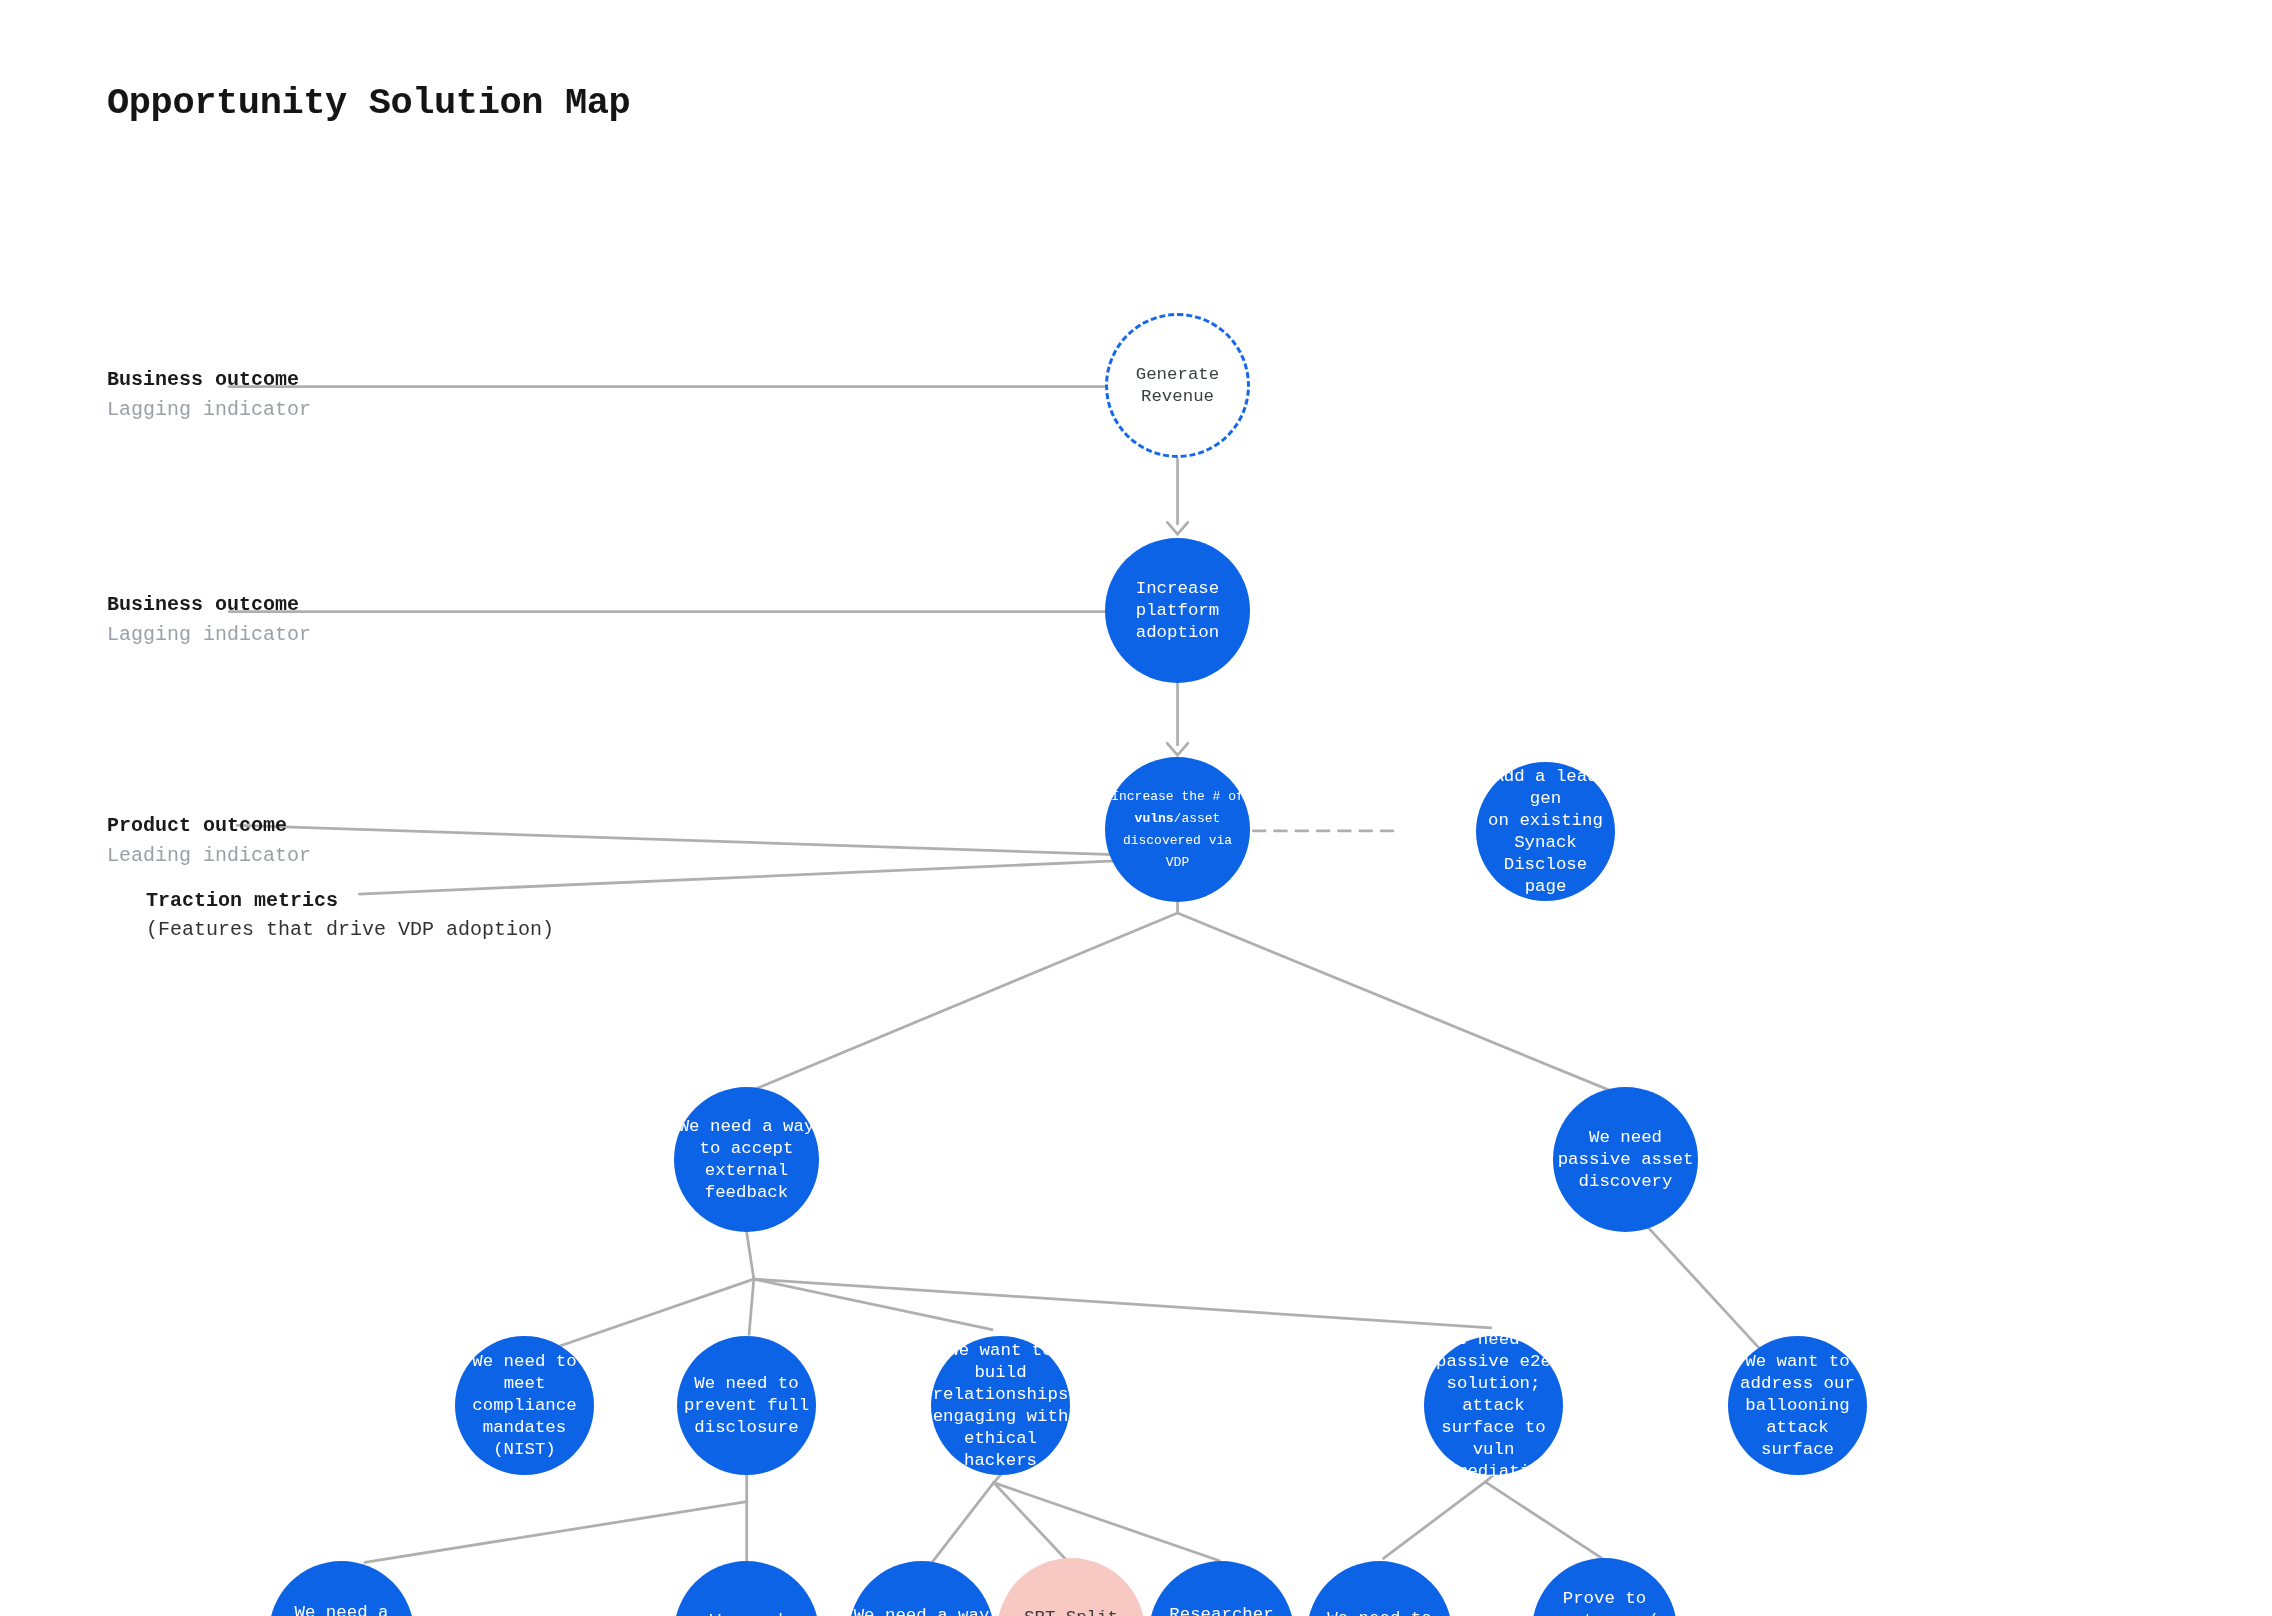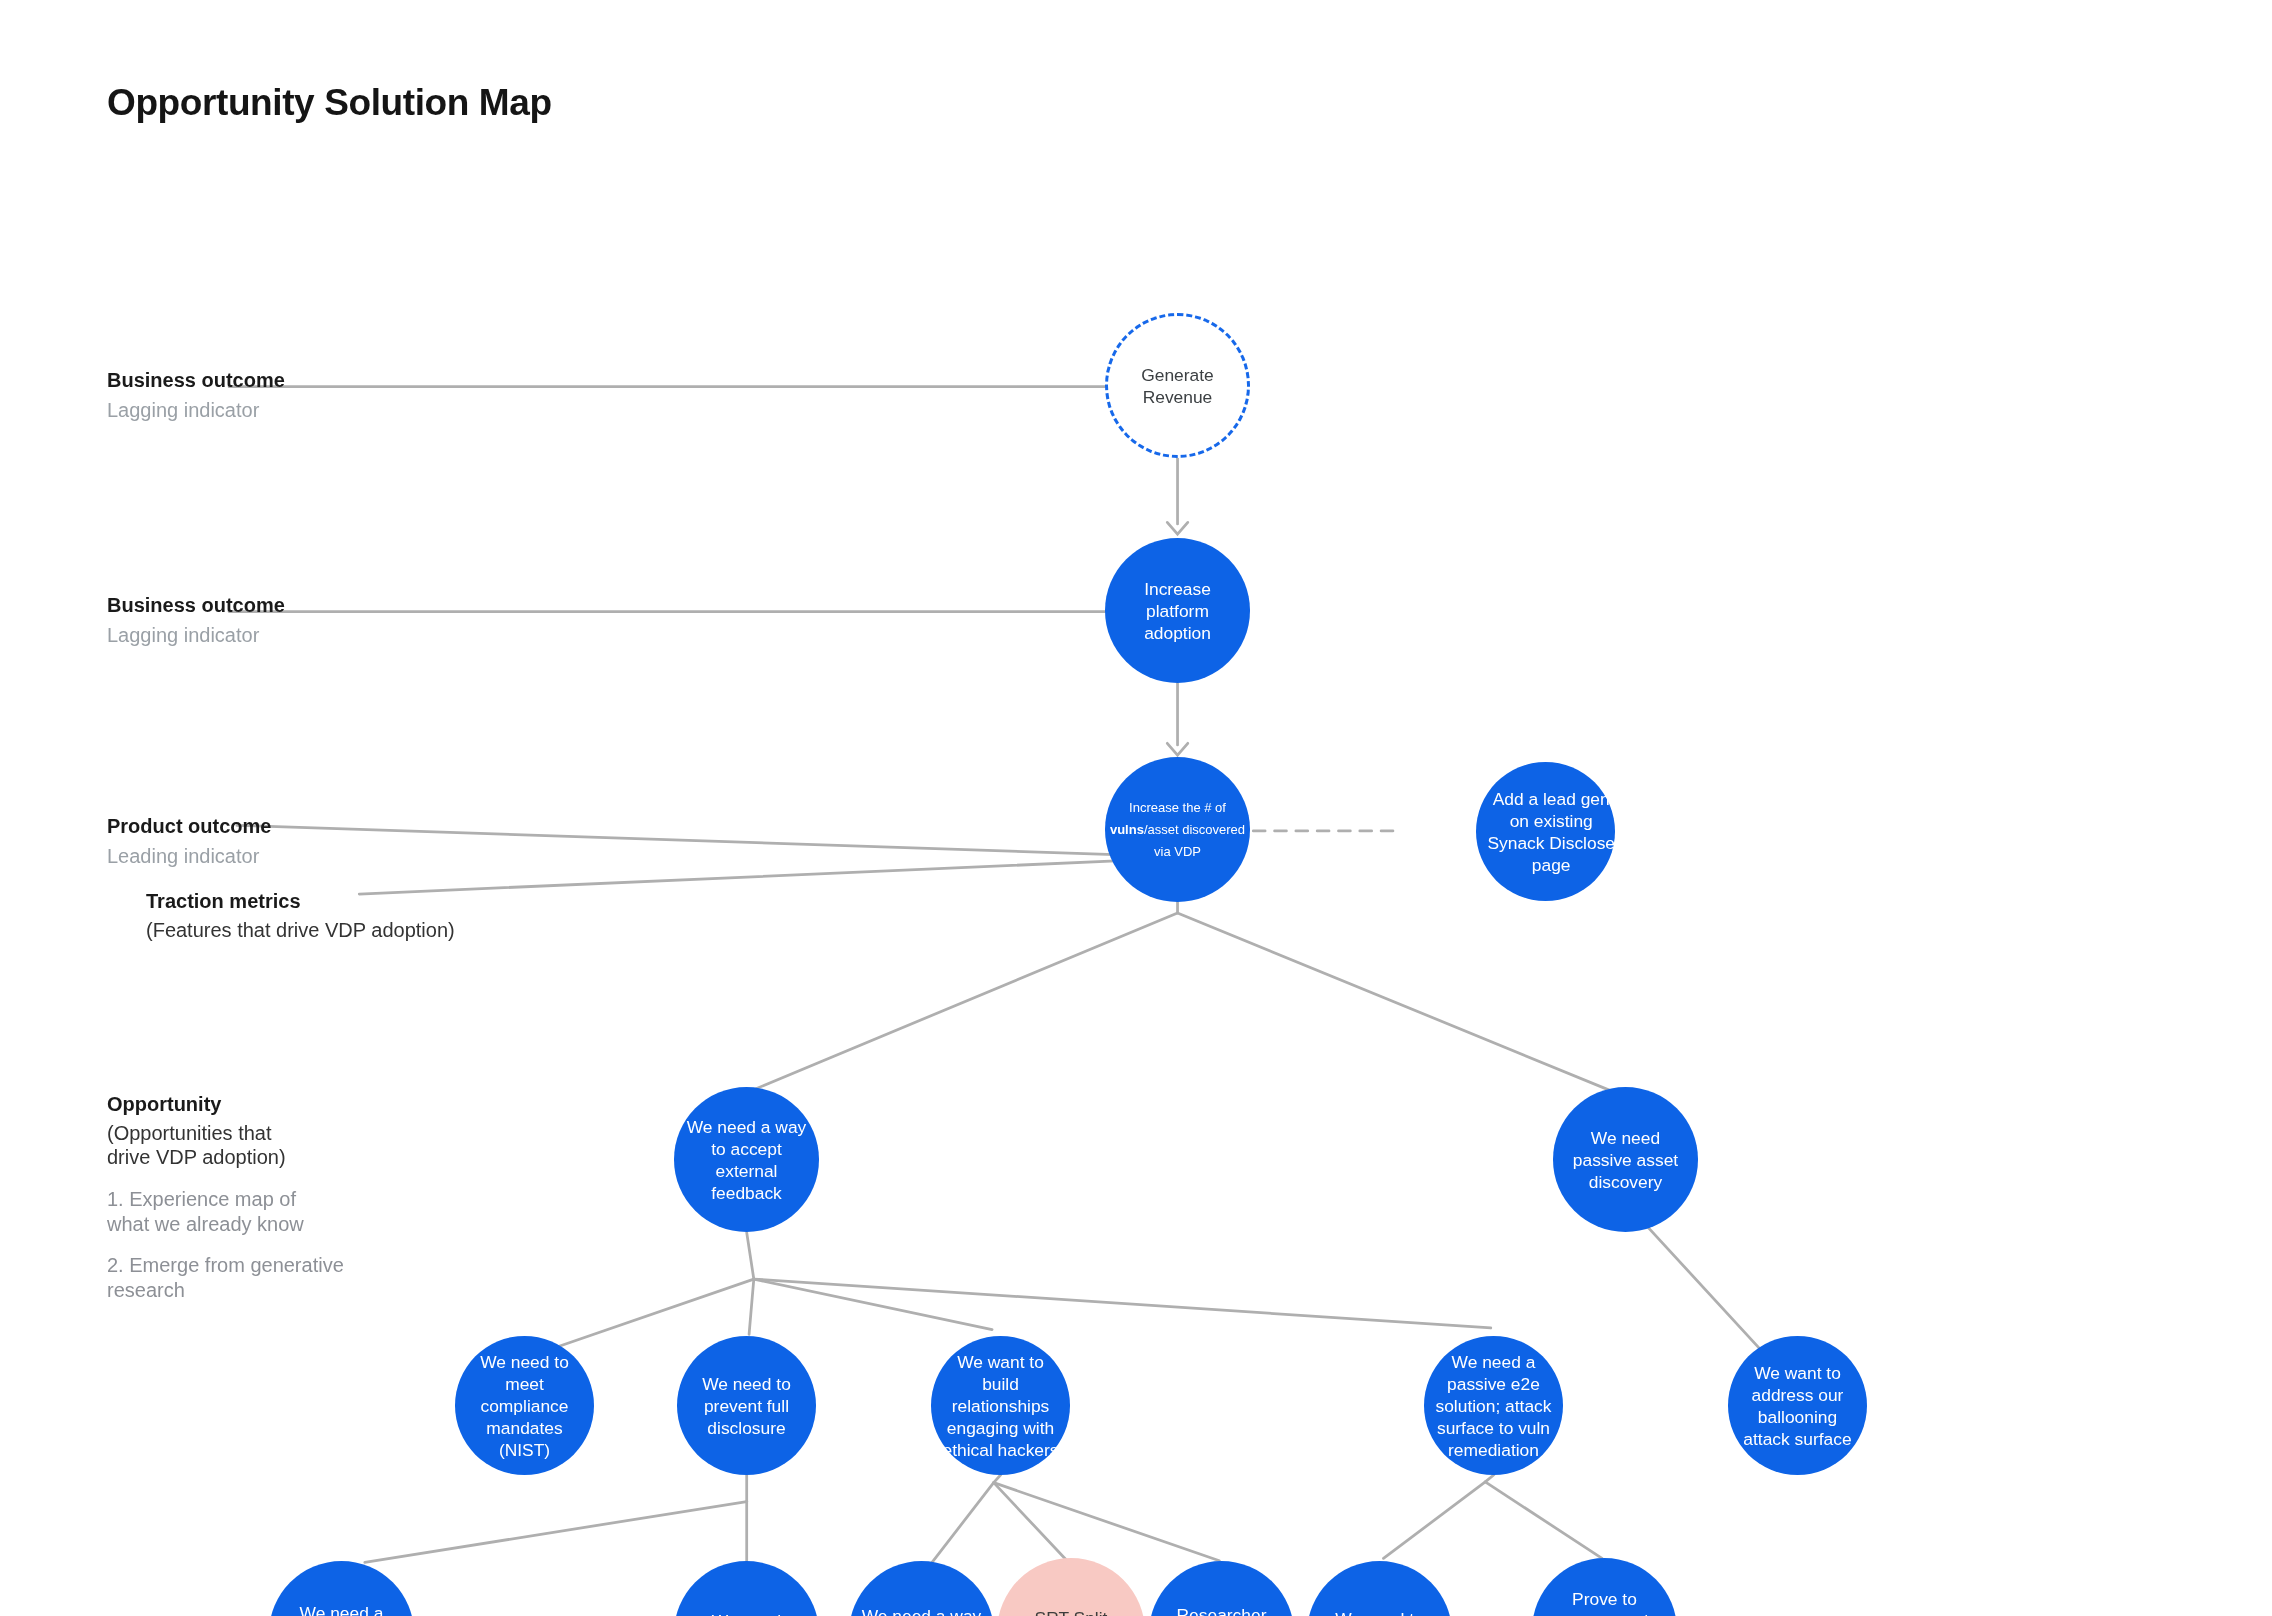--- a/index.html
+++ b/index.html
@@ -1,17 +1,17 @@
 <!DOCTYPE html>
 <html style="font-size:12.6px"><head>
 <meta charset="utf-8">
 <style>
   html,body{margin:0;padding:0;background:#ffffff;}
   body{font-family:"Liberation Sans","DejaVu Sans",sans-serif;}
-  .canvas{position:relative;width:2150px;height:1616px;background:#ffffff;overflow:hidden;}
+  .canvas{position:relative;width:2150px;height:1616px;background:#ffffff;overflow:hidden;font-family:Liberation Mono, monospace;}
   svg.edges{position:absolute;left:0;top:0;pointer-events:none;}
 
   .title{position:absolute;left:107px;top:82px;font-size:37px;font-weight:700;letter-spacing:-0.4px;color:#151515;}
   .intro{position:absolute;left:107px;top:172px;width:986px;font-size:20.5px;line-height:30px;color:#5f6368;white-space:pre-line;}
   .intro b{color:#3c4043;}
 
   .side-label{position:absolute;font-size:20px;line-height:24px;}
   .side-label .lbl-title{font-weight:700;color:#1a1a1a;white-space:pre-line;}
   .side-label .lbl-sub{color:#9aa0a6;margin-top:6.3px;white-space:pre-line;}
   .side-label .lbl-sub.dark{color:#333;margin-top:4.7px;line-height:24.5px;}
@@ -82,29 +82,20 @@
     <div class="lbl-title">Business outcome</div>
     <div class="lbl-sub">Lagging indicator</div>
   </div>
   <div class="side-label" style="left:107px;top:814px;">
     <div class="lbl-title">Product outcome</div>
     <div class="lbl-sub">Leading indicator</div>
   </div>
   <div class="side-label" style="left:146px;top:874px;margin-top:15px;">
     <div class="lbl-title">Traction metrics</div>
     <div class="lbl-sub dark" style="color:#333;">(Features that drive VDP adoption)</div>
-  </div>
-  <div class="side-label" style="left:107px;top:1092px;">
-    <div class="lbl-title">Opportunity</div>
-    <div class="lbl-sub dark">(Opportunities that
-drive VDP adoption)</div>
-    <div class="lbl-item"> 1. Experience map of
-what we already know</div>
-    <div class="lbl-item">2. Emerge from generative
-research</div>
   </div>
 
   <div class="node dashed" style="left:1105px;top:313px;width:145px;height:145px;">
     <span class="label">Generate
 Revenue</span>
   </div>
   <div class="node" style="left:1105px;top:538px;width:145px;height:145px;">
     <span class="label">Increase
 platform
 adoption</span>

